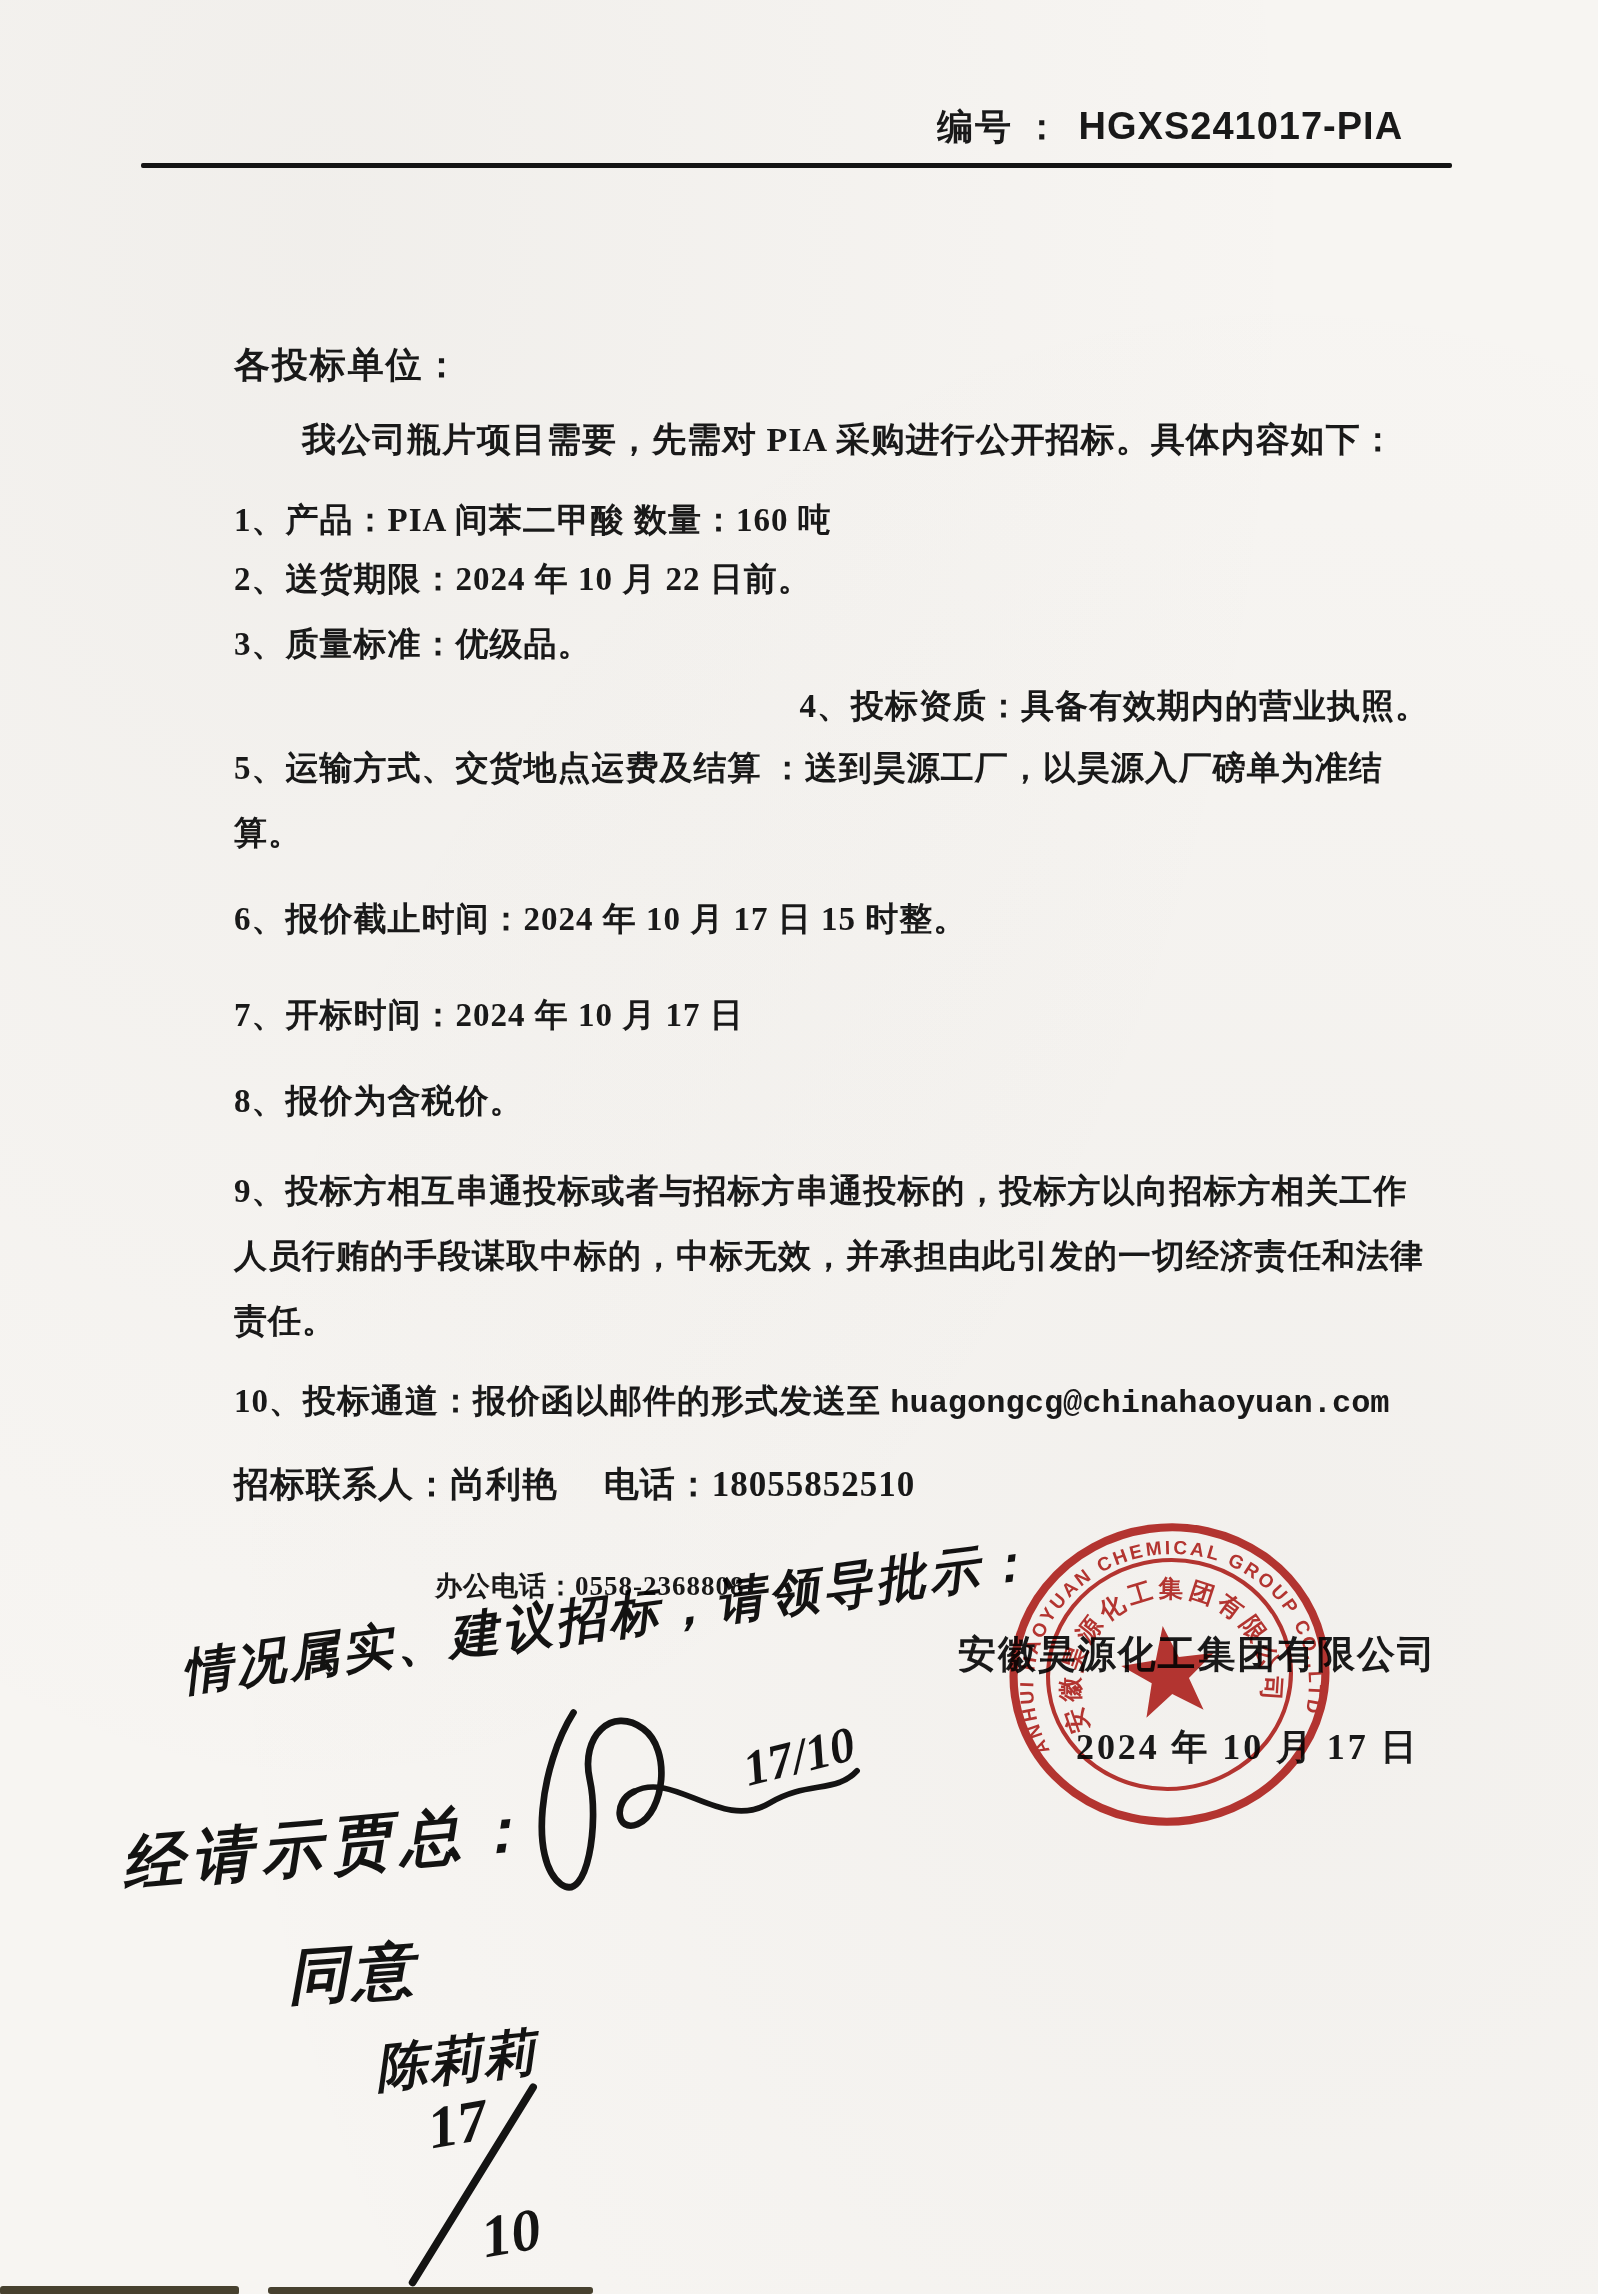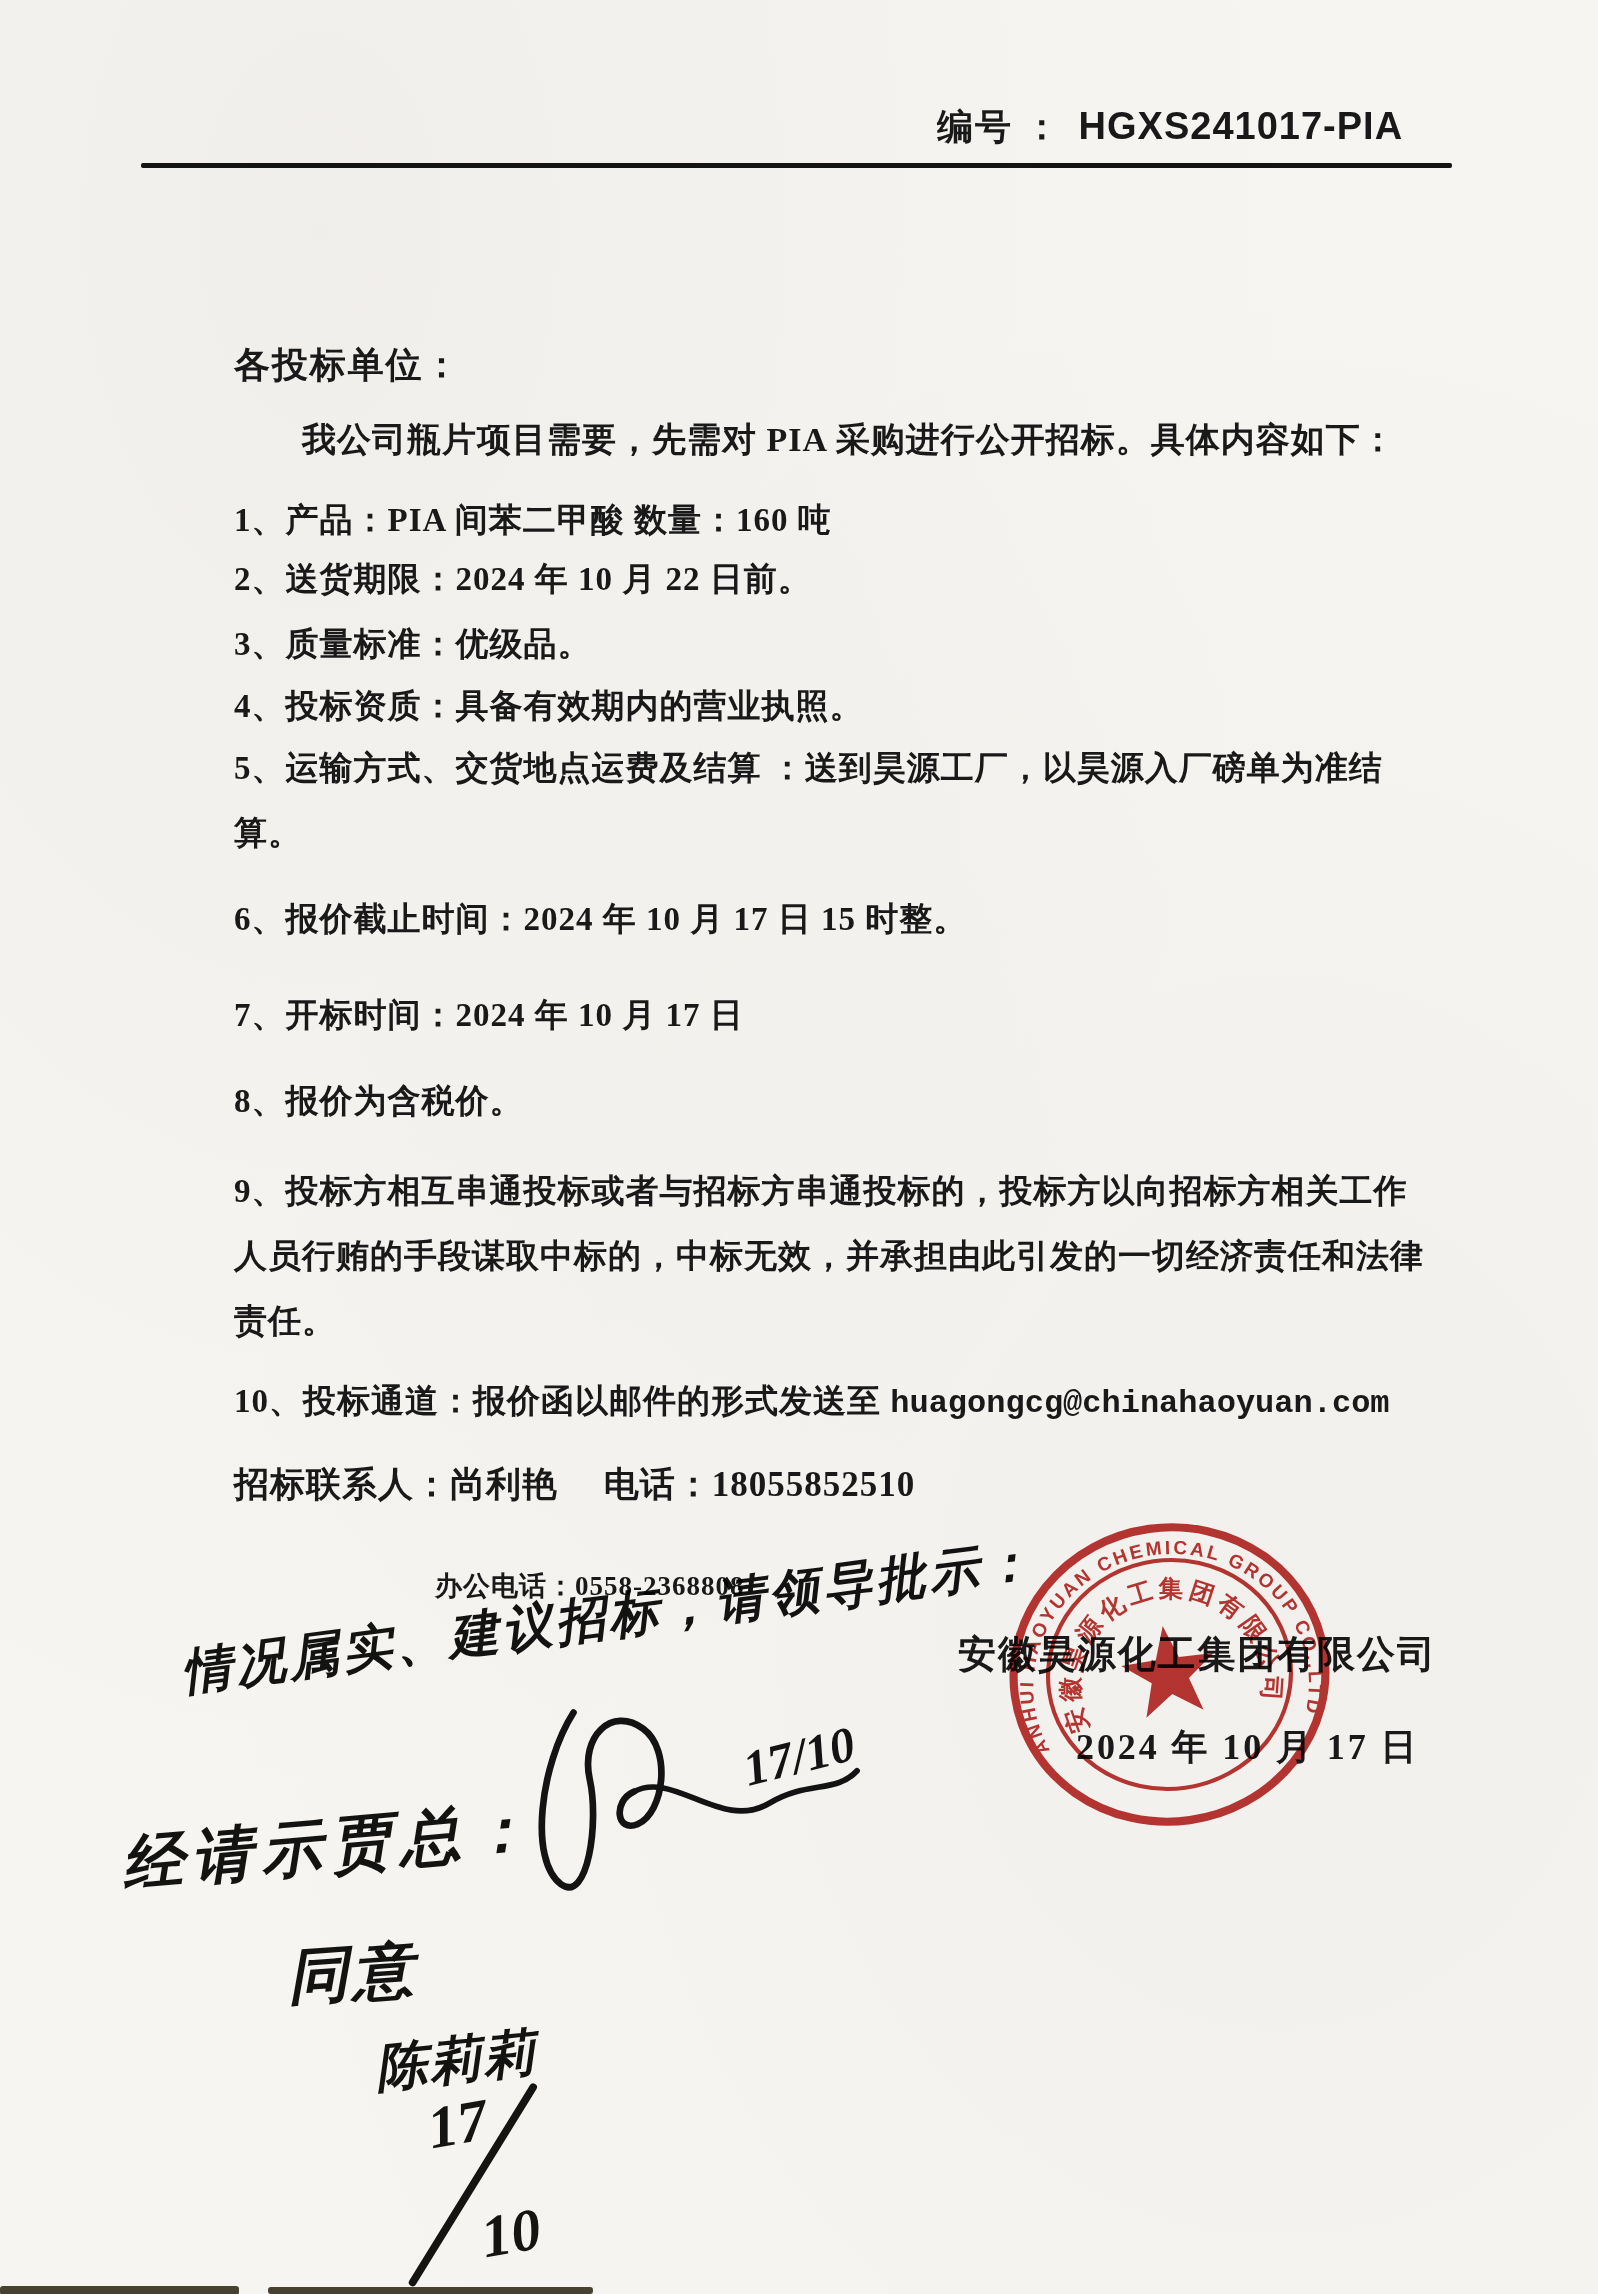--- a/index.html
+++ b/index.html
@@ -61,21 +61,21 @@
   <div class="abs head-rule"></div>
 
 
   <div class="abs salutation">各投标单位：</div>
   <div class="abs intro">我公司瓶片项目需要，先需对 PIA 采购进行公开招标。具体内容如下：</div>
 
   <div>
       <p class="item" style="top: 488px;"><span>1、产品：PIA 间苯二甲酸 数量：160 吨</span></p>
       <p class="item" style="top: 547px;"><span>2、送货期限：2024 年 10 月 22 日前。</span></p>
       <p class="item" style="top: 612px;"><span>3、质量标准：优级品。</span></p>
-      <p class="item" style="top: 674px;"><span>4、投标资质：具备有效期内的营业执照。</span></p>
+      <p class="item" style="top: 674px; text-align: right;"><span>4、投标资质：具备有效期内的营业执照。</span></p>
       <p class="item" style="top: 736px;"><span>5、运输方式、交货地点运费及结算 ：送到昊源工厂，以昊源入厂磅单为准结算。</span></p>
       <p class="item" style="top: 887px;"><span>6、报价截止时间：2024 年 10 月 17 日 15 时整。</span></p>
       <p class="item" style="top: 983px;"><span>7、开标时间：2024 年 10 月 17 日</span></p>
       <p class="item" style="top: 1069px;"><span>8、报价为含税价。</span></p>
       <p class="item" style="top: 1159px;"><span>9、投标方相互串通投标或者与招标方串通投标的，投标方以向招标方相关工作人员行贿的手段谋取中标的，中标无效，并承担由此引发的一切经济责任和法律责任。</span></p>
       <p class="item" style="top: 1369px;"><span>10、投标通道：报价函以邮件的形式发送至 </span><span class="email">huagongcg@chinahaoyuan.com</span></p>
     </div>
 
   <div class="abs contact-line">招标联系人：尚利艳　 电话：18055852510</div>
   <div class="abs office-line">办公电话：0558-2368808</div>

